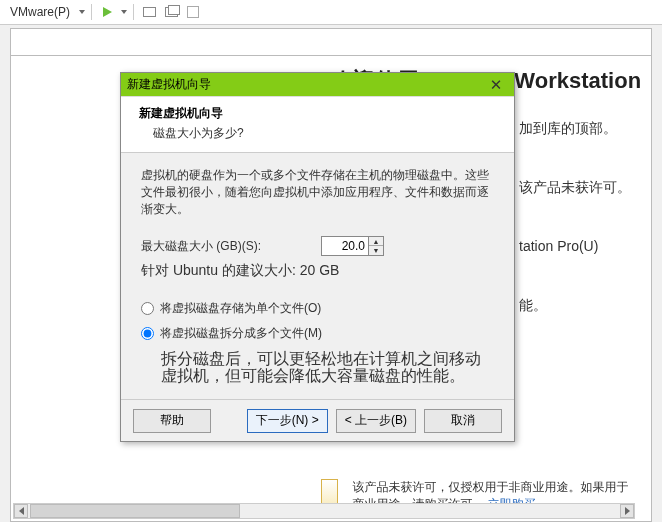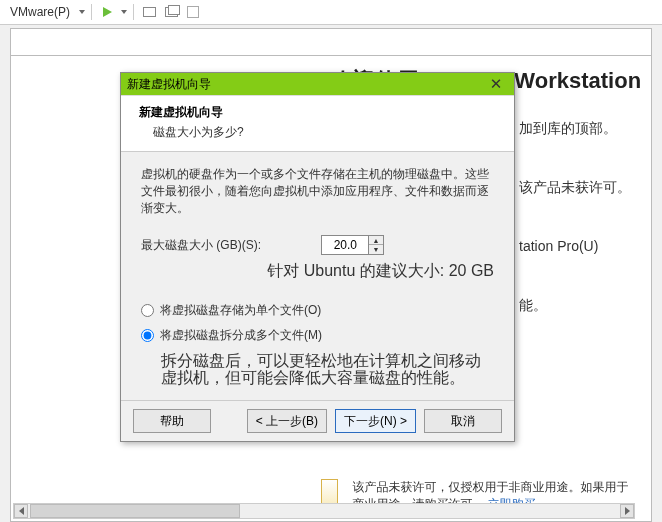--- a/index.html
+++ b/index.html
@@ -39,26 +39,26 @@
   .dlg-title { height: 24px; background: #84cc16; display: flex; align-items: center; justify-content: space-between; padding: 0 6px; font-size: 12px; border-bottom: 1px solid #ddd; }
   .dlg-close { width: 24px; height: 18px; display: flex; align-items: center; justify-content: center; cursor: pointer; font-size: 15px; color: #333; }
   .dlg-header { background: #fff; padding: 8px 18px 10px 18px; border-bottom: 1px solid #ccc; }
   .dlg-header .h1 { font-weight: bold; font-size: 12px; }
   .dlg-header .h2 { font-size: 12px; color: #333; padding-left: 14px; padding-top: 3px; }
   .dlg-body { flex: 1; padding: 14px 20px; font-size: 12px; color: #333; }
   .dlg-desc { line-height: 17px; margin-bottom: 18px; }
   .row { display: flex; align-items: center; gap: 10px; margin-bottom: 6px; }
   .row label { flex: 0 0 170px; }
   .spin { display: flex; }
-  .spin input { width: 48px; height: 20px; text-align: right; padding-right: 11px; border: 1px solid #888; font-size: 12px; }
+  .spin input { width: 48px; height: 20px; text-align: right; padding-right: 3px; border: 1px solid #888; font-size: 12px; }
   .spin input::selection { background: #2a6bbf; color: #fff; }
   .spin-btns { display: flex; flex-direction: column; border: 1px solid #888; border-left: none; }
   .spin-btns div { width: 14px; height: 9px; display: flex; align-items:center; justify-content:center; background:#eee; cursor:pointer; font-size:7px; line-height:7px; }
   .spin-btns div:first-child { border-bottom:1px solid #aaa; }
-  .rec { font-size: 16px; margin-bottom: 20px; text-align: right; }
+  .rec { font-size: 14px; margin-bottom: 20px; }
   .radio-row { display: flex; gap: 6px; margin-bottom: 8px; }
   .radio-row input { margin: 0; }
   .split-note { font-size: 16px; color: #333; padding-left: 20px; line-height: 17px; }
   .dlg-footer { height: 42px; border-top: 1px solid #ccc; background: #f0f0f0; display:flex; align-items:center; padding: 0 12px; gap: 8px; }
   .dlg-footer .spacer { flex: 1; }
   .btn { min-width: 78px; height: 24px; background: #e8e8e8; border: 1px solid #999; font-size: 12px; cursor: pointer; padding: 0 8px; }
   .btn.primary { border: 1.5px solid #2a6bbf; background: #eaf2fb; }
 </style>
 </head>
 <body>
@@ -141,17 +141,17 @@
     </div>
     <div class="radio-row">
       <input type="radio" name="diskmode" checked="" style="">
       <span>将虚拟磁盘拆分成多个文件(M)</span>
     </div>
     <div class="split-note">拆分磁盘后，可以更轻松地在计算机之间移动虚拟机，但可能会降低大容量磁盘的性能。</div>
   </div>
   <div class="dlg-footer">
     <button class="btn">帮助</button>
     <span class="spacer"></span>
+    <button class="btn primary">下一步(N) &gt;</button>
     <button class="btn">&lt; 上一步(B)</button>
-    <button class="btn primary">下一步(N) &gt;</button>
     <button class="btn">取消</button>
   </div>
 </div>
 
 </body></html>

